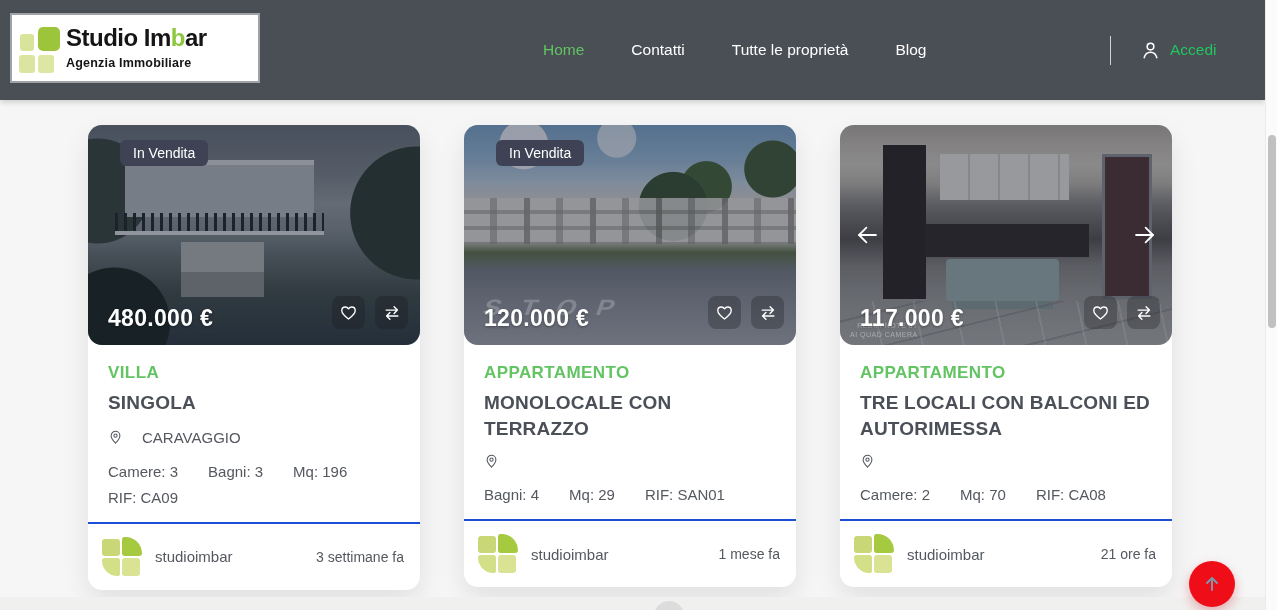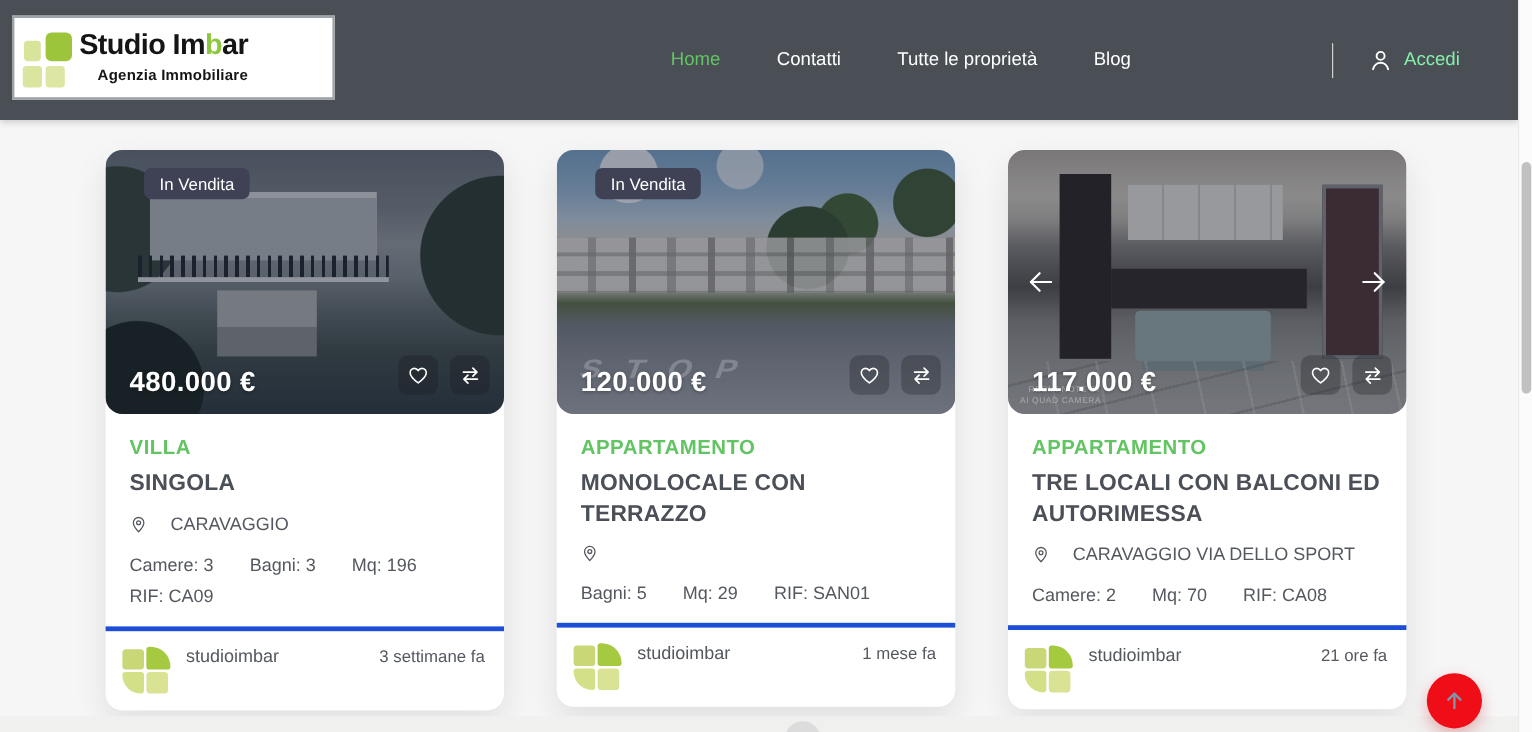--- a/index.html
+++ b/index.html
@@ -14,42 +14,42 @@
   
   .header {
     position: absolute; left:0; top:0;
     width: 1265px; height: 100px;
     background: #4a4e55;
     box-shadow: 0 2px 6px rgba(0,0,0,0.18);
     z-index: 5;
   }
   .logo-box {
     position: absolute; left:10px; top:13px;
-    width: 269px; height: 70px;
+    width: 250px; height: 70px;
     background: #fff;
     border: 2px solid #9ea3a7;
     cursor: pointer;
   }
   .logo-box .sq { position: absolute; }
   .sq-a { left:8px;  top:19px; width:14px; height:17px; background:#d9e49b; border-radius:3px; }
   .sq-b { left:26px; top:12px; width:22px; height:24px; background:#9dc53c; border-radius:5px; }
   .sq-c { left:7px;  top:40px; width:16px; height:18px; background:#dbe5a0; border-radius:3px; }
   .sq-d { left:26px; top:40px; width:16px; height:18px; background:#dde6a2; border-radius:3px; }
   .logo-text { position:absolute; left:54px; top:9px; }
   .brand { font-size:24px; font-weight:bold; color:#151515; letter-spacing:-0.5px; white-space:nowrap; }
   .brand .green-letter { color:#8dc63f; }
-  .logo-sub { font-size:12.5px; font-weight:bold; color:#151515; margin-top:4px; letter-spacing:0.2px; white-space:nowrap;text-align:right; }
-
-  .nav { position:absolute; left:559px; top:0; height:100px; display:flex; align-items:center; gap:47px; }
+  .logo-sub { font-size:12.5px; font-weight:bold; color:#151515; margin-top:4px; letter-spacing:0.2px; white-space:nowrap; }
+
+  .nav { position:absolute; left:543px; top:0; height:100px; display:flex; align-items:center; gap:47px; }
   .nav-item { color:#ffffff; font-size:15.5px; cursor:pointer; white-space:nowrap; }
   .nav-item.active { color:#62c462; }
 
   .header-divider { position:absolute; left:1110px; top:36px; width:1px; height:29px; background:rgba(255,255,255,0.75); }
   .login { position:absolute; left:1140px; top:0; height:100px; display:flex; align-items:center; gap:9px; cursor:pointer; }
-  .login-label { color:#86efac; font-size:15.5px; }
+  .login-label { color:#22c55e; font-size:15.5px; }
 
   
   .cards { position:absolute; left:88px; top:125px; display:flex; gap:44px; align-items:flex-start; }
   .card {
     width: 332px; background:#fff; border-radius:14px;
     box-shadow: 0 12px 28px rgba(0,0,0,0.09);
   }
   .photo {
     position:relative; height:220px; border-radius:14px; overflow:hidden; cursor:pointer;
   }
@@ -73,21 +73,21 @@
     display:flex; align-items:center; justify-content:center; cursor:pointer;
   }
   .photo-nav { position:absolute; z-index:3; top:50%; transform:translateY(-50%); cursor:pointer; line-height:0; }
   .photo-nav.prev { left:14px; } .photo-nav.next { right:14px; }
 
   .card-body { padding:18px 20px 16px; }
   .category { color:#62c462; font-size:17px; font-weight:bold; letter-spacing:0.4px; }
   .prop-title { margin-top:7px; color:#4b4f57; font-size:19px; font-weight:bold; letter-spacing:0.2px; line-height:1.35; cursor:pointer; }
   .location { margin-top:13px; display:flex; align-items:center; gap:19px; color:#54585f; font-size:15px; }
   .meta { margin-top:17px; display:flex; flex-wrap:wrap; column-gap:30px; row-gap:9px; color:#54585f; font-size:15px; }
-  .card-footer { border-top:4px solid #1d4ed8; padding:13px 16px 13px 14px; display:flex; }
+  .card-footer { border-top:2px solid #1d4ed8; padding:13px 16px 13px 14px; display:flex; align-items:center; }
   .avatar { width:40px; height:40px; position:relative; cursor:pointer; flex:0 0 auto; }
   .avatar div { position:absolute; }
   .q-tl { left:0;  top:2px;  width:18px; height:17px; background:#c9d776; border-radius:3px; }
   .q-tr { left:20px; top:0;  width:20px; height:19px; background:#a5c93f; border-radius:3px; border-top-right-radius:20px; }
   .q-bl { left:0;  top:21px; width:18px; height:18px; background:#d4e088; border-radius:3px; border-bottom-left-radius:18px; }
   .q-br { left:20px; top:21px; width:18px; height:18px; background:#d9e393; border-radius:3px; }
   .agent-name { margin-left:13px; font-size:15px; color:#54585f; cursor:pointer; }
   .posted { margin-left:auto; font-size:14px; color:#54585f; }
 
   
@@ -292,21 +292,21 @@
       <h3 class="prop-title">MONOLOCALE CON TERRAZZO</h3>
       <div class="location">
         <span style="line-height:0;">
           <svg width="15" height="15" viewBox="0 0 24 24" fill="none" stroke="#54585f" stroke-width="1.7">
               <path d="M12 21s-7-7.1-7-12a7 7 0 0 1 14 0c0 4.9-7 12-7 12z"></path>
               <circle cx="12" cy="9" r="2.6"></circle>
             </svg>
         </span>
       </div>
       <div class="meta">
-        <span>Bagni: 5</span>
+        <span>Bagni: 4</span>
         <span>Mq: 29</span>
         <span>RIF: SAN01</span>
       </div>
     </div>
     <div class="card-footer">
       <span class="avatar">
         <div class="q-tl"></div>
         <div class="q-tr"></div>
         <div class="q-bl"></div>
         <div class="q-br"></div>
@@ -362,21 +362,20 @@
     <div class="card-body">
       <div class="category">APPARTAMENTO</div>
       <h3 class="prop-title">TRE LOCALI CON BALCONI ED AUTORIMESSA</h3>
       <div class="location">
         <span style="line-height:0;">
           <svg width="15" height="15" viewBox="0 0 24 24" fill="none" stroke="#54585f" stroke-width="1.7">
               <path d="M12 21s-7-7.1-7-12a7 7 0 0 1 14 0c0 4.9-7 12-7 12z"></path>
               <circle cx="12" cy="9" r="2.6"></circle>
             </svg>
         </span>
-        <span>CARAVAGGIO VIA DELLO SPORT</span>
       </div>
       <div class="meta">
         <span>Camere: 2</span>
         <span>Mq: 70</span>
         <span>RIF: CA08</span>
       </div>
     </div>
     <div class="card-footer">
       <span class="avatar">
         <div class="q-tl"></div>

